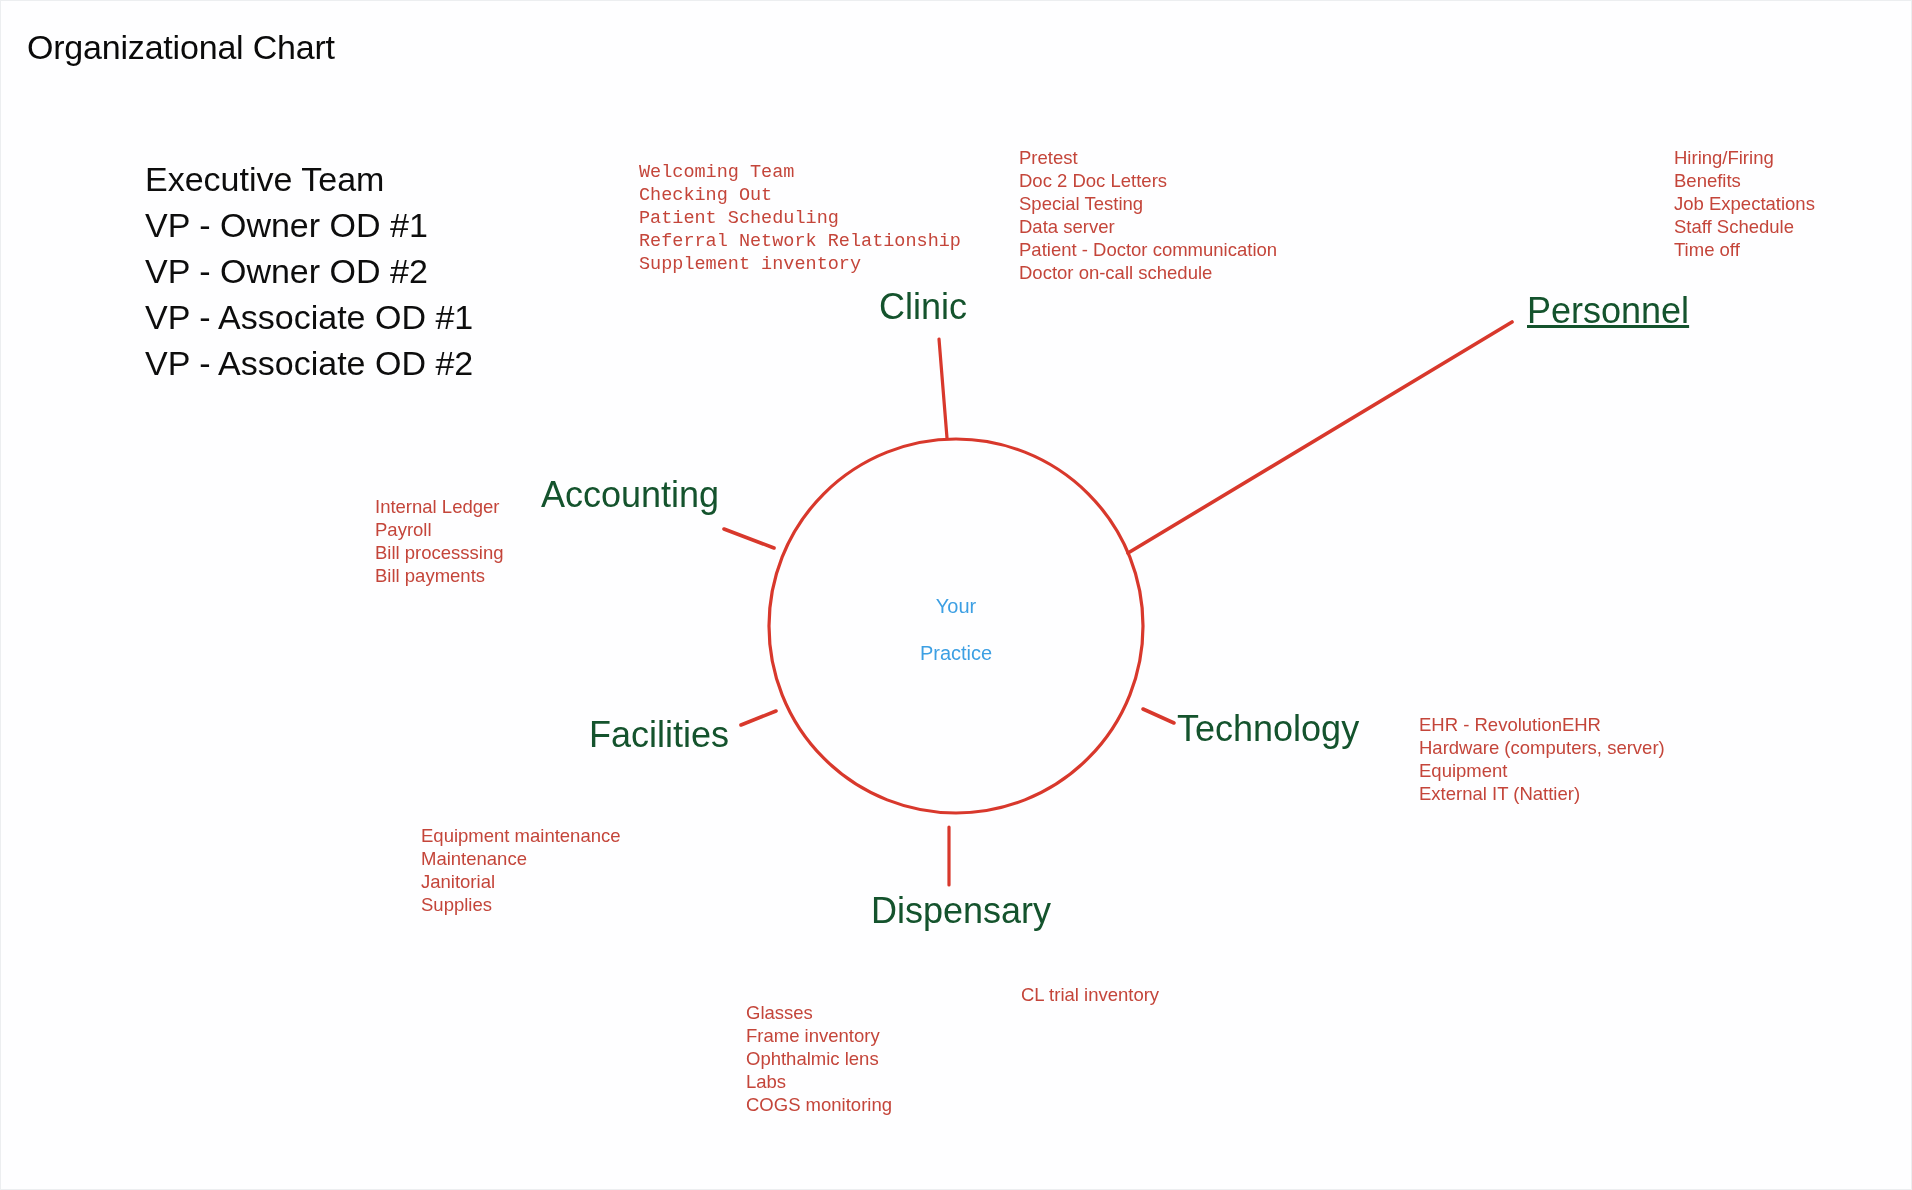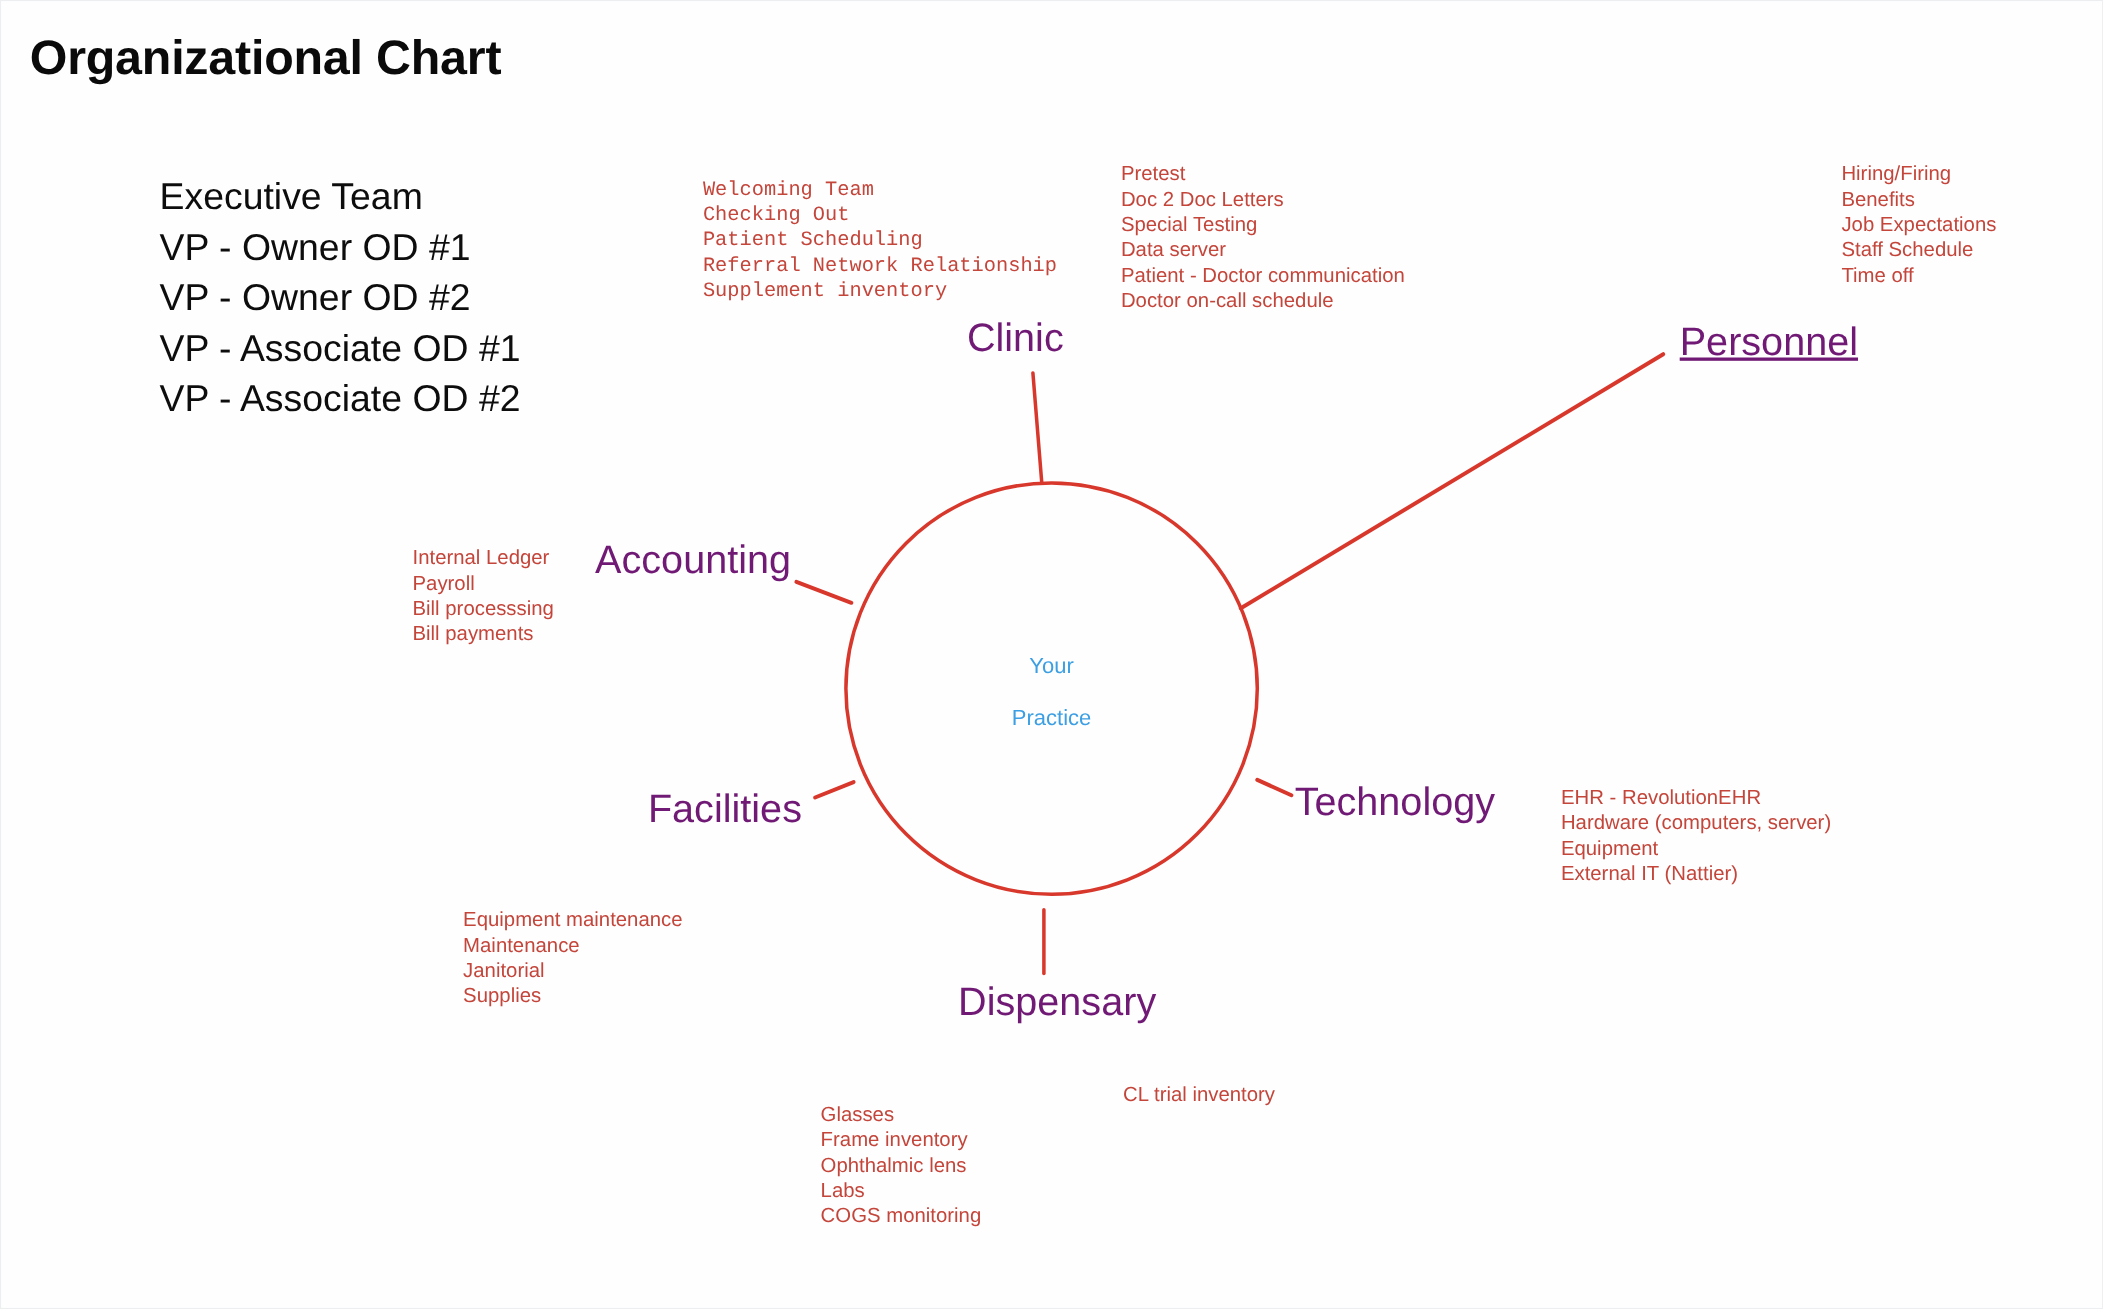--- a/index.html
+++ b/index.html
@@ -17,25 +17,24 @@
     overflow: hidden;
     font-family: "Liberation Sans", sans-serif;
     -webkit-font-smoothing: antialiased;
   }
 
   
   #page-title {
     position: absolute;
     left: 26px;
     top: 27px;
-    font-size: 44px;
+    font-size: 34px;
     color: #0a0a0a;
     letter-spacing: -0.2px;
     white-space: nowrap;
-    font-weight: bold;
   }
 
   
   #exec-team {
     position: absolute;
     left: 120px;
     top: 155px;
     font-size: 34px;
     color: #0d0d0d;
     line-height: 46px;
@@ -49,21 +48,21 @@
     top: 0;
     width: 1912px;
     height: 1190px;
     pointer-events: none;
   }
 
   
   .branch-label {
     position: absolute;
     font-size: 36px;
-    color: #701a75;
+    color: #14532d;
     white-space: nowrap;
     line-height: 1;
   }
 
   
   .detail-list {
     position: absolute;
     font-size: 18.5px;
     color: #c4453a;
     line-height: 23px;
@@ -120,21 +119,21 @@
   <div class="branch-label" style="left:878px; top:288px;">Clinic</div>
 
   <div class="branch-label" style="left:1526px; top:292px;text-decoration:underline;">Personnel</div>
 
   <div class="branch-label" style="left:1176px; top:710px;">Technology</div>
 
   <div class="branch-label" style="left:870px; top:892px;">Dispensary</div>
 
   <div class="branch-label" style="left:588px; top:716px;">Facilities</div>
 
-  <div class="branch-label" style="left:540px; top:490px;">Accounting</div>
+  <div class="branch-label" style="left:540px; top:476px;">Accounting</div>
 
   <div class="detail-list" style="left:638px; top:160px;font-family:Liberation Mono, monospace;">
     <div class="detail-item">Welcoming Team</div>
     <div class="detail-item">Checking Out</div>
     <div class="detail-item">Patient Scheduling</div>
     <div class="detail-item">Referral Network Relationship</div>
     <div class="detail-item">Supplement inventory</div>
   </div>
 
   <div class="detail-list" style="left:1018px; top:145px;">

